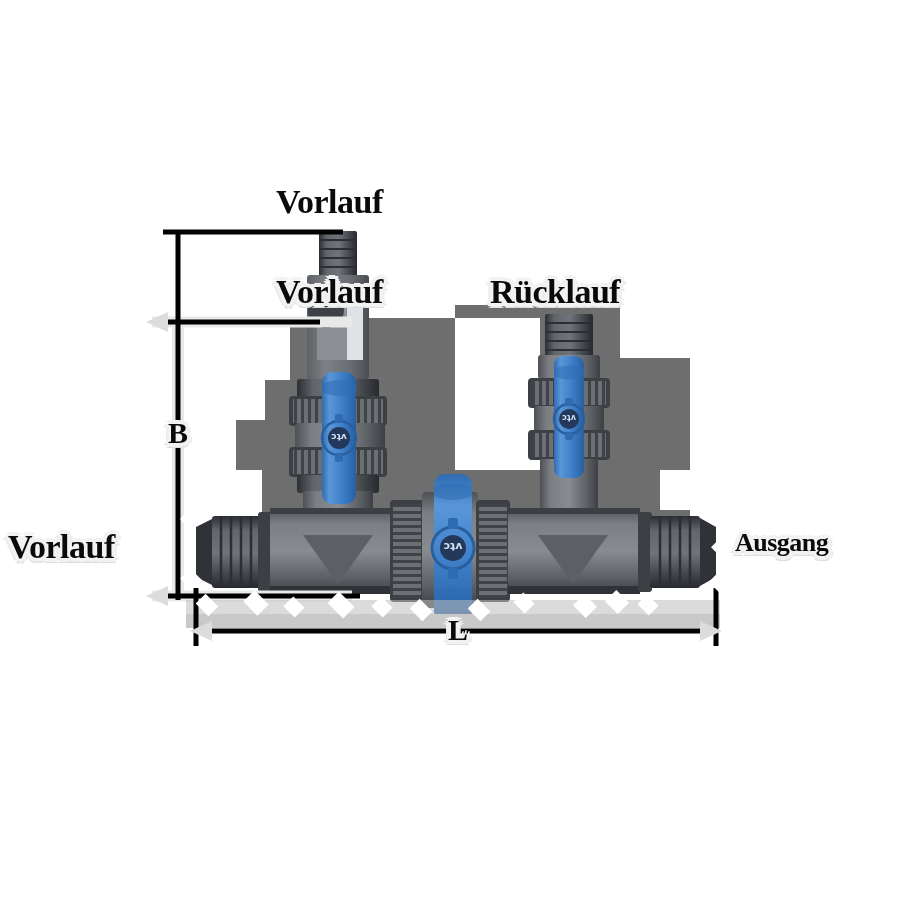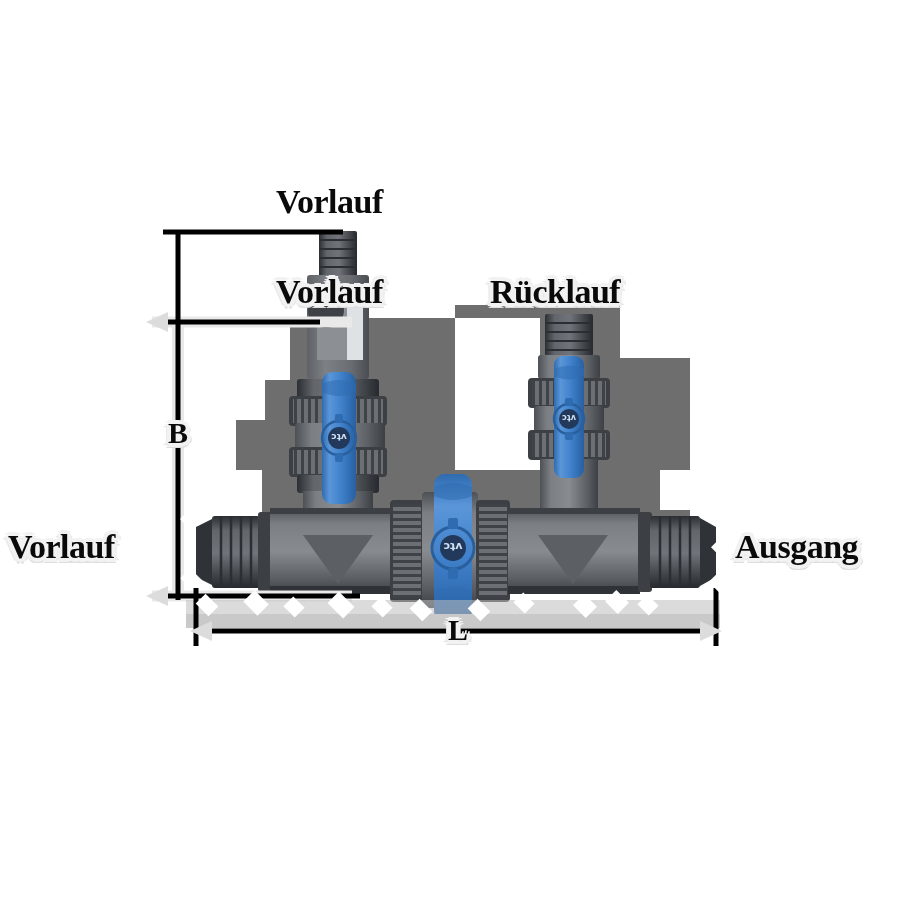--- a/index.html
+++ b/index.html
@@ -46,21 +46,21 @@
        0   -4px 0 #f2f2f2,  0    4px 0 #f2f2f2,
       -5px  2px 0 #e8e8e8,  5px  2px 0 #e8e8e8,
        2px  5px 0 #dedede, -2px  5px 0 #dedede;
   }
   .lbl-plain { text-shadow: none; }
 
   #label-vorlauf-title { left: 276px; top: 185px; font-size: 34px; }
   #label-vorlauf-valve { left: 276px; top: 275px; font-size: 34px; }
   #label-ruecklauf     { left: 490px; top: 275px; font-size: 34px; text-align: right; }
   #label-eingang       { left: 8px;   top: 530px; font-size: 34px; }
-  #label-ausgang       { left: 735px; top: 530px; font-size: 34px; }
+  #label-ausgang       { left: 735px; top: 530px; font-size: 26px; }
   #label-dim-b         { left: 168px; top: 418px; font-size: 30px; }
   #label-dim-l         { left: 448px; top: 615px; font-size: 30px; }
 </style>
 </head>
 <body>
 
 <div id="stage">
 
   <svg id="diagram-svg" viewBox="0 0 900 900" xmlns="http://www.w3.org/2000/svg">
 

